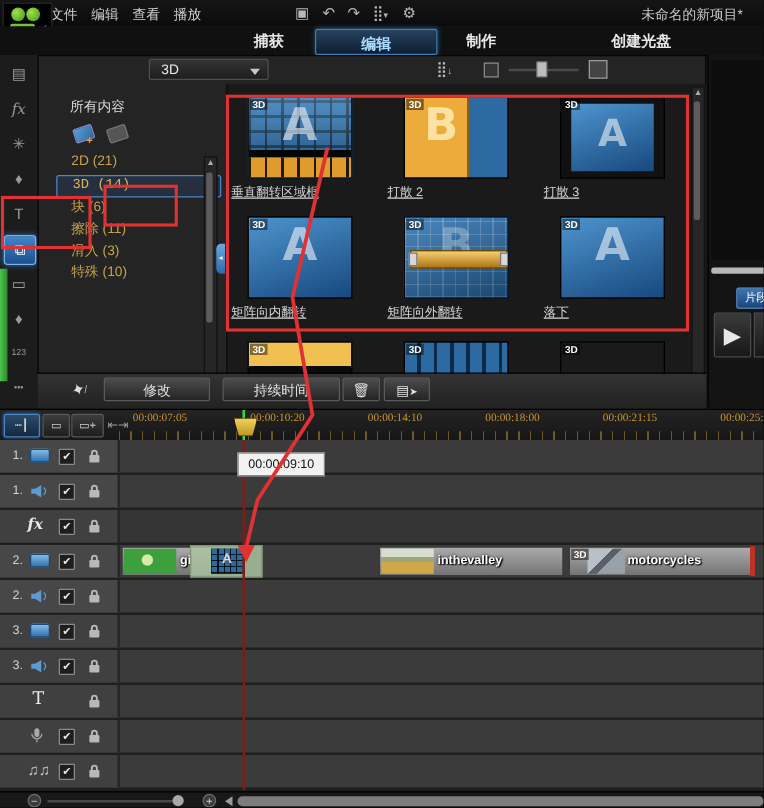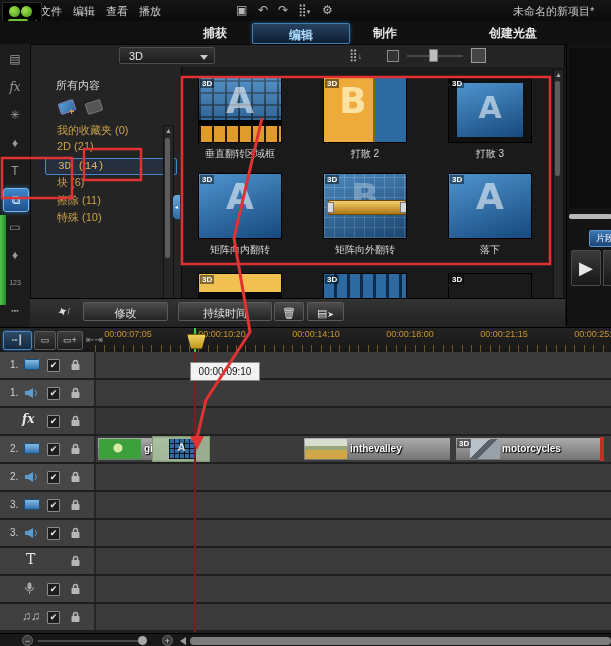--- a/index.html
+++ b/index.html
@@ -36,21 +36,21 @@
   .cat{height:17.4px;color:#c9a24b;font-size:11px;white-space:nowrap;padding-left:12px;}
   .cat.sel{color:#e0b45c;border:1px solid #4b86c8;border-radius:2px;background:rgba(40,70,110,.35);box-sizing:border-box;line-height:15px;font-family:Liberation Mono, monospace;}
   .vscroll{position:absolute;width:9px;background:#262626;border:1px solid #111;}
   .vthumb{position:absolute;left:1px;width:5px;background:#5c5c5c;border-radius:2px;}
   .scr-ar{position:absolute;color:#aaa;font-size:7px;}
   #gallery{position:absolute;left:150px;top:22px;width:383px;height:254px;background:#1a1a1a;overflow:hidden;border-left:1px solid #0a0a0a;}
   .thumb{position:absolute;width:84px;height:66px;border:1px solid #000;box-sizing:border-box;overflow:hidden;}
   .th-letter{position:absolute;left:0;top:2px;width:100%;text-align:center;font-size:36px;font-weight:bold;
      color:rgba(255,255,255,.55);font-family:"DejaVu Sans",sans-serif;}
   .badge3d{position:absolute;left:1px;top:1px;color:#fff;font-size:8px;font-weight:bold;background:rgba(0,0,0,.45);padding:0 2px;z-index:3;}
-  .caption{position:absolute;width:110px;text-align:center;color:#d6d6d6;font-size:10px;transform:translateX(-50%);}
+  .caption{position:absolute;width:110px;text-align:left;color:#d6d6d6;font-size:10px;transform:translateX(-50%);text-decoration:underline;}
   .st-tiles{background-color:#2d6aa2;background-image:
       linear-gradient(180deg,rgba(120,180,230,.5),rgba(10,40,70,.4)),
       repeating-linear-gradient(90deg,rgba(0,0,0,.85) 0 2px,transparent 2px 13px),
       repeating-linear-gradient(0deg,rgba(0,0,0,.7) 0 2px,transparent 2px 12px);}
   .st-tiles .oband{position:absolute;left:0;bottom:0;width:100%;height:16px;
       background-color:#df9c2c;background-image:repeating-linear-gradient(90deg,rgba(0,0,0,.85) 0 2px,transparent 2px 13px);}
   .st-tiles .kband{position:absolute;left:0;bottom:16px;width:100%;height:6px;background:#050505;}
   .st-split{background:linear-gradient(90deg,#ecab3a 0 60%,#8a5f16 60% 62%,#2d6aa2 62% 100%);}
   .st-split .th-letter{color:rgba(255,240,190,.8);left:-12px;}
   .st-plaindark{background:#111;padding:6px 10px;}
@@ -73,21 +73,21 @@
   #pv-chip{position:absolute;left:22px;top:186px;width:30px;height:15px;background:linear-gradient(#3c76b4,#1c4578);
      border:1px solid #5a96d0;border-radius:2px;color:#fff;font-size:9px;line-height:15px;text-align:center;}
   #pv-play{position:absolute;left:4px;top:206px;width:28px;height:34px;background:linear-gradient(#3a3a3a,#181818);
      border:1px solid #4a4a4a;border-radius:2px;color:#e8e8e8;font-size:18px;text-align:center;line-height:34px;}
   #pv-play2{position:absolute;left:36px;top:206px;width:9px;height:34px;background:linear-gradient(#3a3a3a,#181818);border:1px solid #4a4a4a;}
   
   #tl-toolbar{left:0;top:327px;width:611px;height:25px;background:linear-gradient(#232323,#161616);border-top:1px solid #000;}
   .tlt-ic{position:absolute;top:3px;height:17px;border:1px solid #5a5a5a;border-radius:2px;background:linear-gradient(#3c3c3c,#1e1e1e);
      color:#cfcfcf;font-size:9px;text-align:center;line-height:16px;}
   .tlt-sel{border-color:#4b86c8;background:linear-gradient(#2c4a68,#14293f);box-shadow:0 0 3px #2a6098;}
-  .ruler-label{position:absolute;top:1px;transform:translateX(-50%);color:#c9952c;font-size:9px;white-space:nowrap;}
+  .ruler-label{position:absolute;top:1px;transform:translateX(-50%);color:#c9952c;font-size:9px;white-space:nowrap;font-family:Liberation Serif, serif;}
   #ruler-ticks{position:absolute;left:95px;top:17px;width:516px;height:7px;
      background:repeating-linear-gradient(90deg,#6b5a25 0 1px,transparent 1px 9.4px);}
   #tracks{left:0;top:352px;width:611px;height:281px;background:#1f1f1f;}
   .trow{position:absolute;left:0;width:611px;height:26px;background:#3b3b3b;}
   .thead{position:absolute;left:0;top:0;width:94px;height:26px;background:#474747;border-right:2px solid #262626;}
   .thead.dim{background:#404040;}
   .tnum{position:absolute;left:10px;top:7px;color:#d0d0d0;font-size:10px;}
   .ticon{position:absolute;left:24px;top:7px;}
   .vidic{width:16px;height:11px;border-radius:2px;background:linear-gradient(#8cc4ee,#2a6aa8);box-shadow:inset 0 0 0 1px #1a4a78;}
   .cb{position:absolute;left:47px;top:7px;width:11px;height:11px;background:#1e1e1e;border:1px solid #8a8a8a;border-radius:1px;
@@ -183,25 +183,25 @@
     <span class="slider-track" style="left:376px;top:10px;width:56px"></span>
     <span class="abs" style="left:398px;top:4px;width:7px;height:11px;background:#bdbdbd;border:1px solid #777;border-radius:1px"></span>
     <span class="abs" style="left:440px;top:3px;width:13px;height:13px;border:1px solid #9a9a9a;background:#444"></span>
 
     <div id="allc">所有内容</div>
     <span class="tagic" style="left:28px;top:56px;background:linear-gradient(135deg,#5aa0d8,#2f6aa0);border:1px solid #88c;"></span>
     <span class="abs" style="left:38px;top:62px;color:#f0a030;font-size:9px;font-weight:bold">+</span>
     <span class="tagic" style="left:55px;top:56px;background:#555;border:1px solid #777;"></span>
 
     <div id="catlist">
-        <div class="cat">我的收藏夹  (0)</div>
         <div class="cat">2D  (21)</div>
         <div class="cat sel">3D  (14)</div>
         <div class="cat">块  (6)</div>
         <div class="cat">擦除  (11)</div>
+        <div class="cat">滑入  (3)</div>
         <div class="cat">特殊  (10)</div>
       </div>
 
     <div class="vscroll" style="left:132px;top:80px;height:196px">
       <span class="scr-ar" style="left:1px;top:1px">▲</span>
       <span class="vthumb" style="top:12px;height:120px"></span>
       <span class="scr-ar" style="left:1px;bottom:1px">▼</span>
     </div>
 
     <span class="abs" style="left:142px;top:150px;width:7px;height:24px;background:linear-gradient(#6aa8e0,#2f6aa8);border-radius:4px 0 0 4px;color:#fff;font-size:6px;line-height:24px;text-align:center">◂</span>

